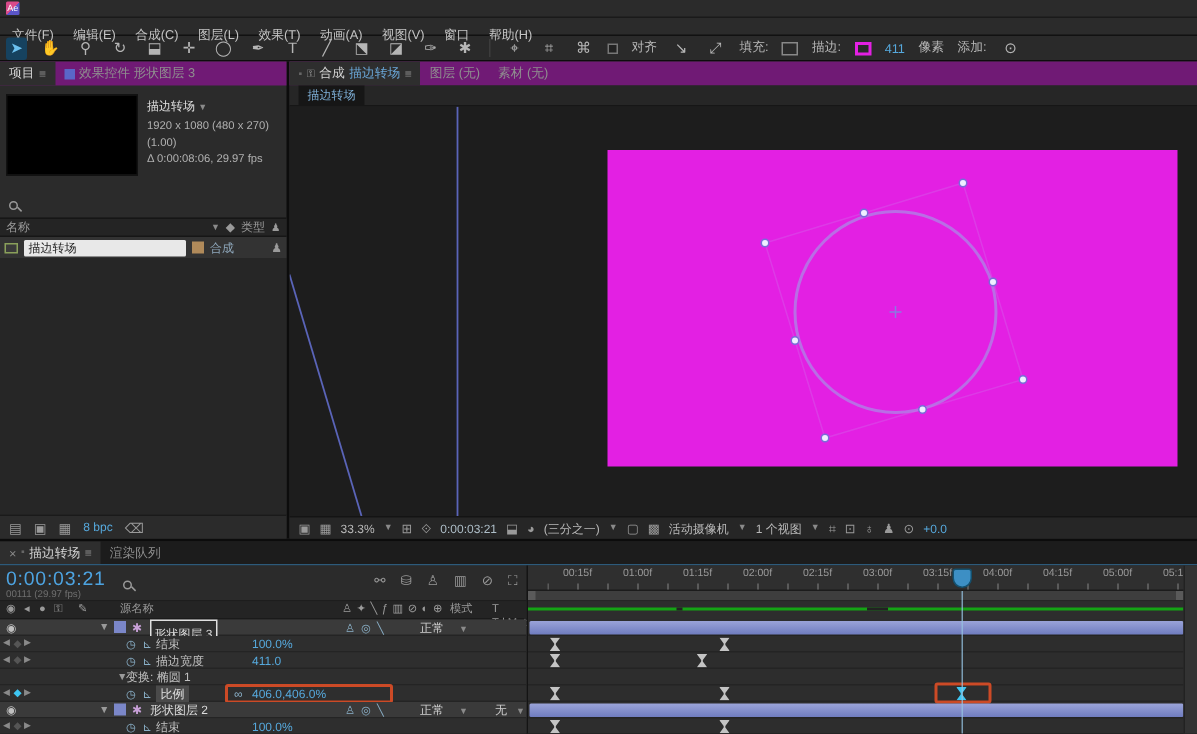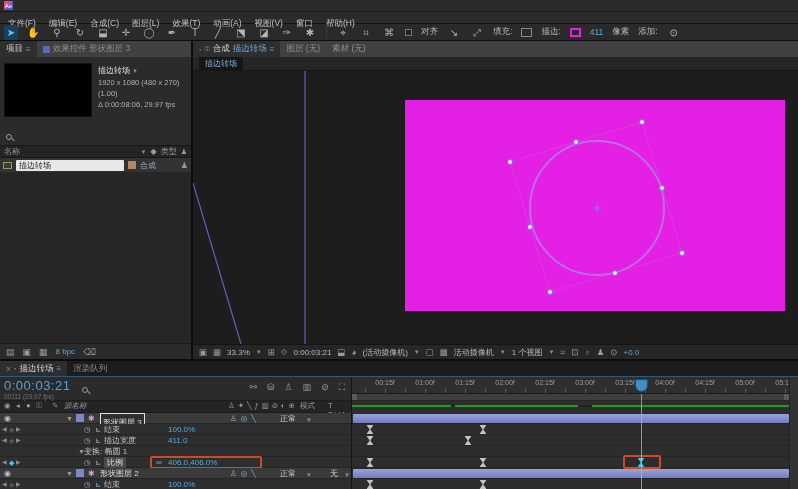--- a/index.html
+++ b/index.html
@@ -26,21 +26,21 @@
   .tb-sep { width:1px; height:12px; background:#3c3c3c; }
   .tb-label { color:#b8b8b8; font-size:8.5px; }
   .swatch { width:11px; height:9px; display:inline-block; vertical-align:middle; }
   #fill-swatch { background:#2a2a2a; border:1px solid #888; }
   #stroke-swatch { background:#2a2a2a; border:2px solid #e320e3; }
   .chk { width:7px; height:7px; border:1px solid #777; background:#222; display:inline-block; }
 
   
   #main { height:318px; display:flex; background:#1a1a1a; }
   #project-panel { width:193px; border-right:2px solid #0c0c0c; background:#2b2b2b; display:flex; flex-direction:column; }
-  .tabsbar { height:16px; background:#404040; display:flex; align-items:stretch; font-size:8.5px; flex:none; }
+  .tabsbar { height:16px; background:#701a75; display:flex; align-items:stretch; font-size:8.5px; flex:none; }
   .tab { display:flex; align-items:center; gap:3px; padding:0 6px; color:#8f8f8f; }
   .tab.active { background:#2e2e2e; color:#d6d6d6; }
   .menu-glyph { color:#8a8a8a; font-size:8px; }
   .grip { color:#666; font-size:7px; }
 
   #comp-info { height:72px; display:flex; gap:6px; padding:6px 4px 4px 4px; flex:none; }
   #comp-thumb { width:88px; height:54px; background:#000; border:1px solid #111; flex:none; }
   #comp-meta { font-size:7.5px; color:#b0b0b0; line-height:11px; padding-top:2px; }
   #comp-meta .nm { color:#e0e0e0; font-size:8px; }
   #proj-search { height:16px; display:flex; align-items:center; padding:0 6px; flex:none; }
@@ -270,21 +270,21 @@
     <div id="viewer-bottom">
       <span class="vb-ic">▣</span>
       <span class="vb-ic">▦</span>
       <span>33.3%</span>
       <span class="dd">▼</span>
       <span class="vb-ic">⊞</span>
       <span class="vb-ic">⟐</span>
       <span style="color:#aebec8;">0:00:03:21</span>
       <span class="vb-ic">⬓</span>
       <span class="vb-ic">◕</span>
-      <span>(活动摄像机)</span>
+      <span>(三分之一)</span>
       <span class="dd">▼</span>
       <span class="vb-ic">▢</span>
       <span class="vb-ic">▩</span>
       <span>活动摄像机</span>
       <span class="dd">▼</span>
       <span>1 个视图</span>
       <span class="dd">▼</span>
       <span class="vb-ic">⌗</span>
       <span class="vb-ic">⊡</span>
       <span class="vb-ic">♁</span>
@@ -324,21 +324,21 @@
           <span>⛶</span>
         </span>
       </div>
 
       <div id="tl-colheader">
         <span class="abs" style="left:4px;">◉</span>
         <span class="abs" style="left:16px;">◂</span>
         <span class="abs" style="left:26px;">●</span>
         <span class="abs" style="left:36px;">⚿</span>
         <span class="abs" style="left:52px;">✎</span>
-        <span class="abs" style="left:64px;font-style:italic;">源名称</span>
+        <span class="abs" style="left:80px;">源名称</span>
         <span class="abs" style="left:228px;letter-spacing:3px;">♙✦╲ƒ▥⊘◐⊕</span>
         <span class="abs" style="left:300px;">模式</span>
         <span class="abs" style="left:328px;">T TrkMat</span>
       </div>
 
       <div class="tlrow layer">
         <span class="abs eye" style="left:4px;">◉</span>
         <span class="abs twirl" style="left:66px;">▼</span>
         <span class="abs lblbox" style="left:76px;"></span>
         <span class="abs shp" style="left:88px;">✱</span>

